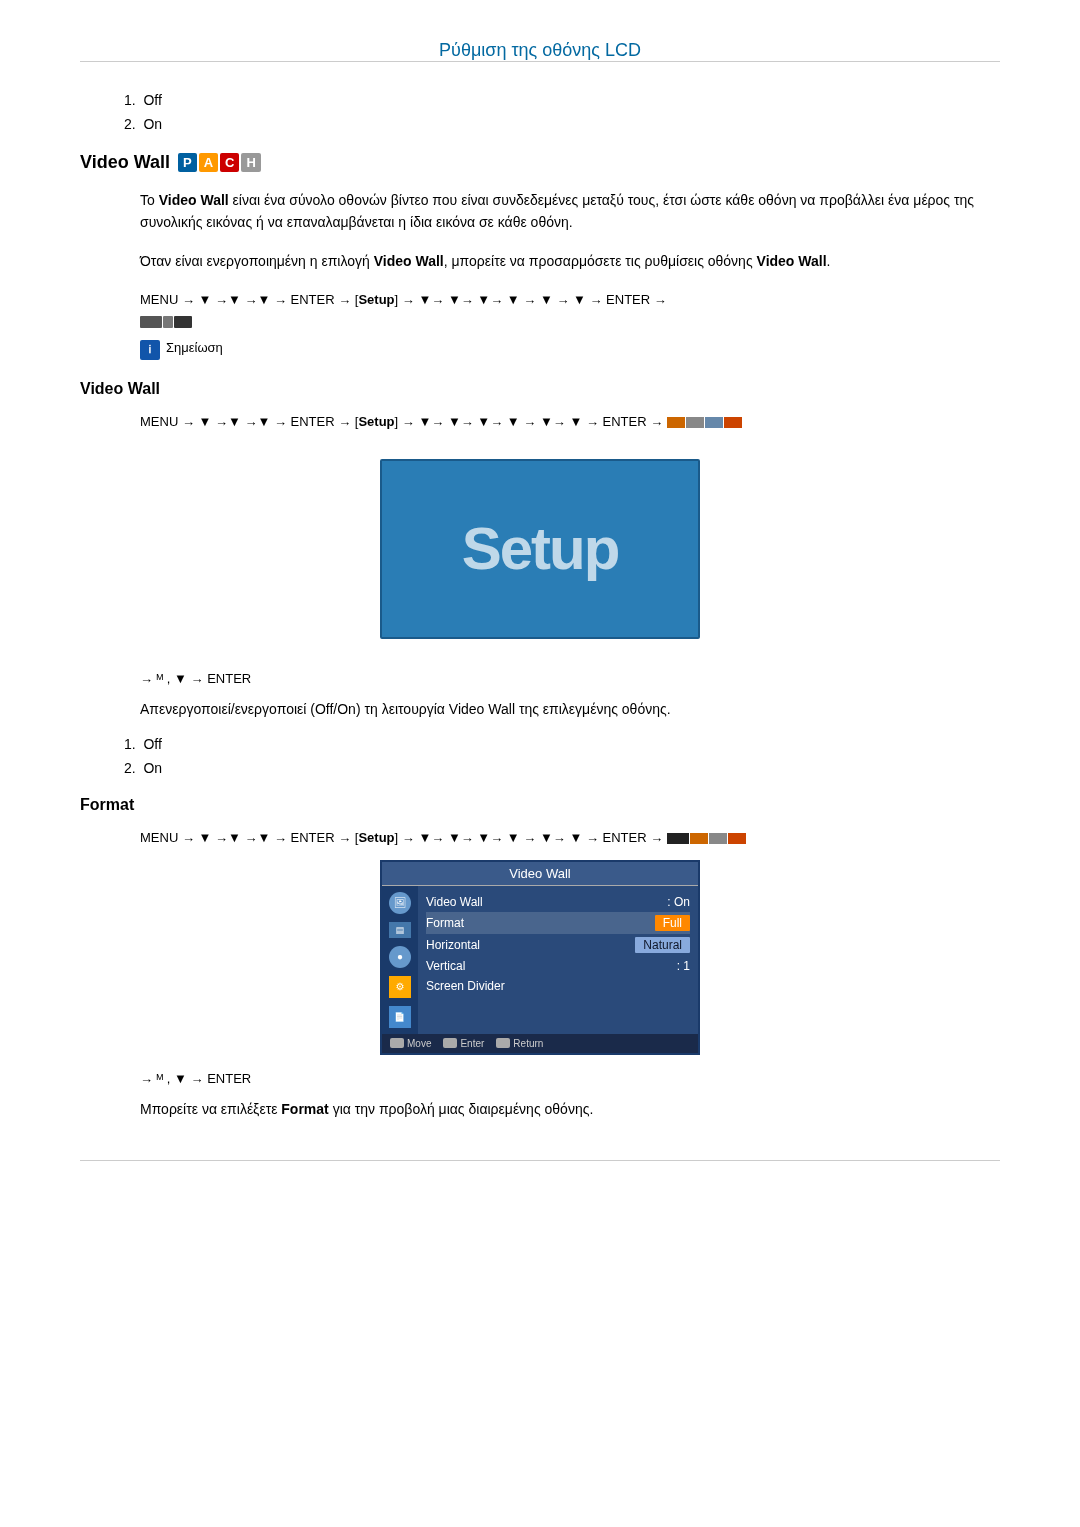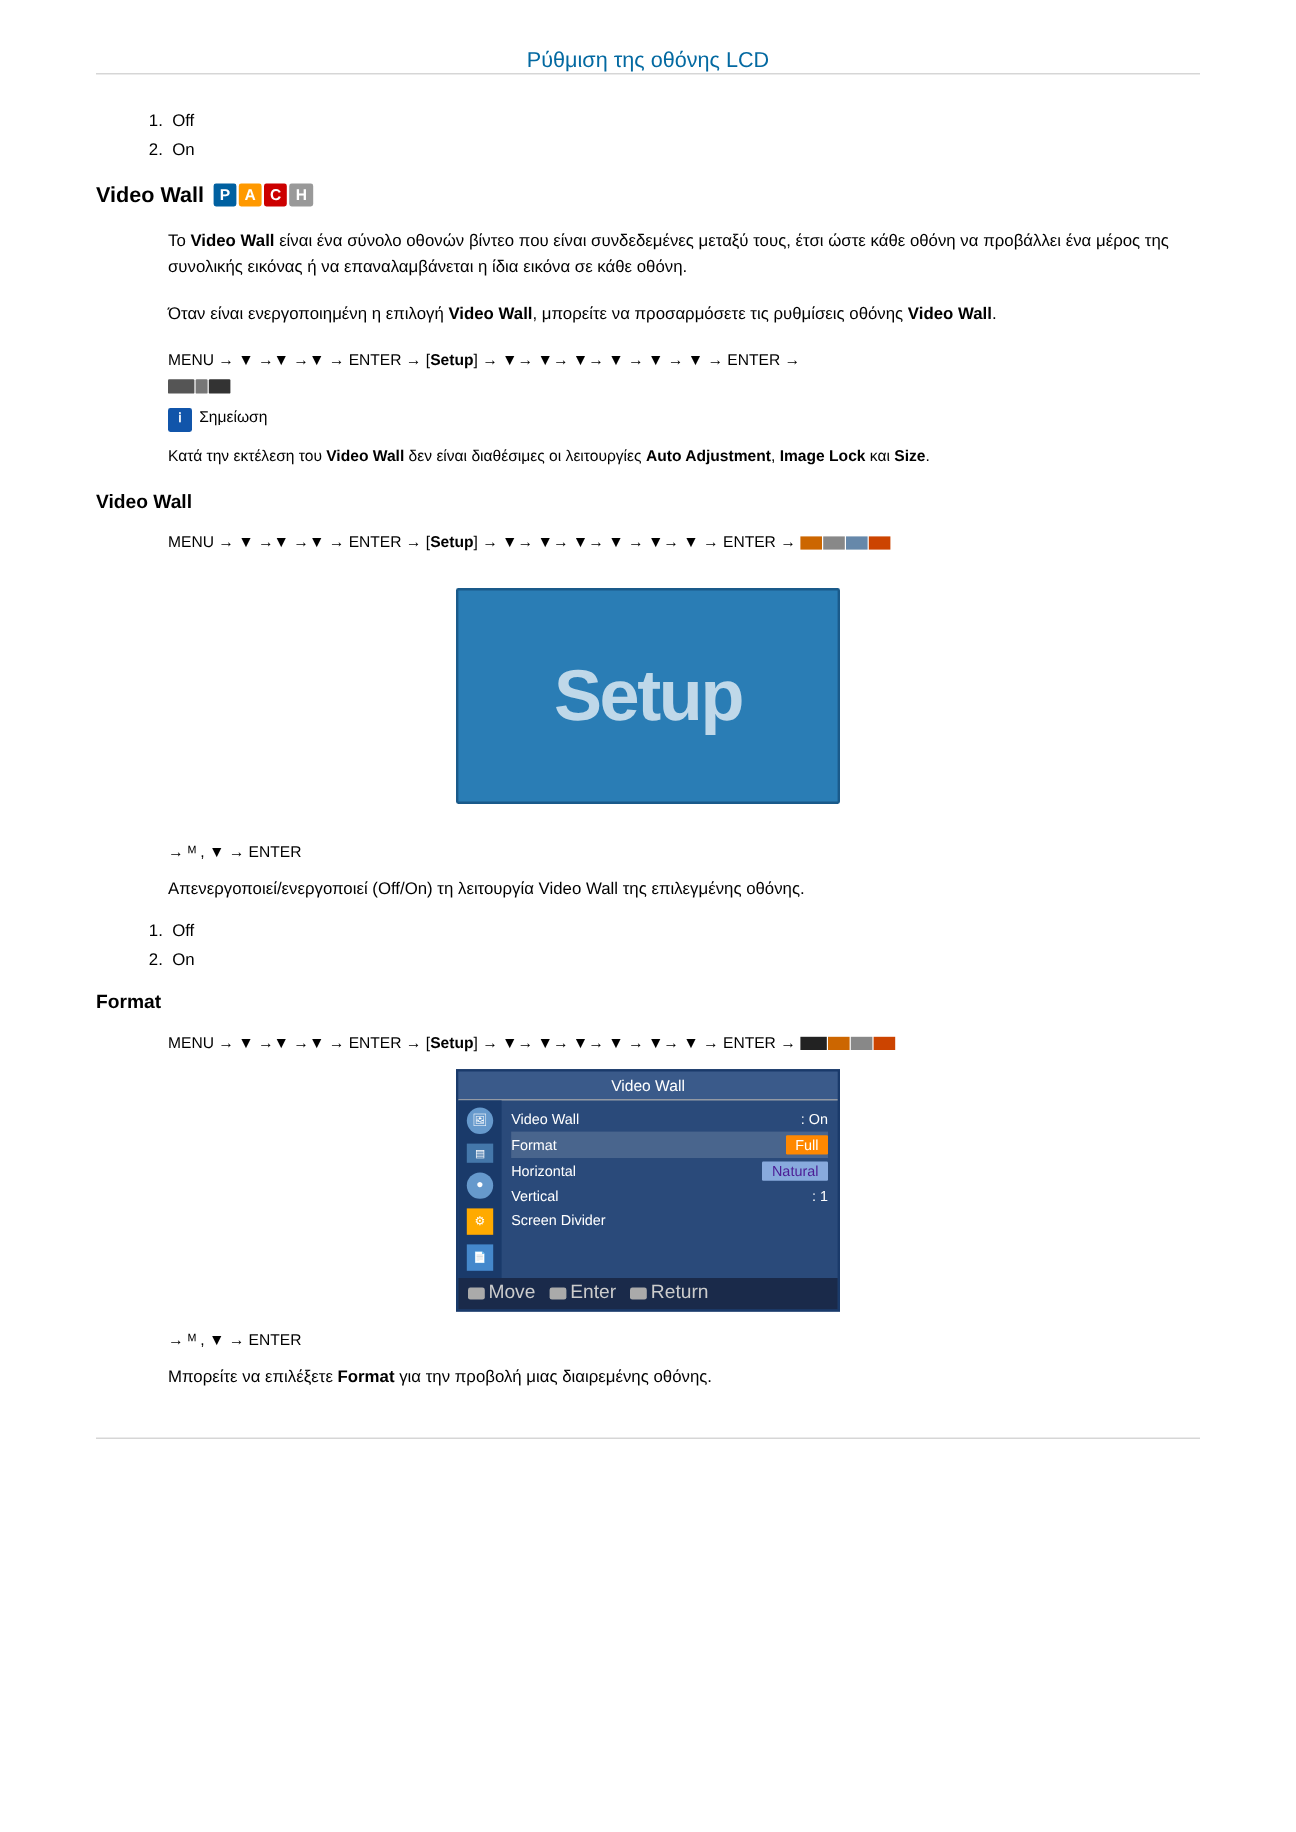--- a/index.html
+++ b/index.html
@@ -207,31 +207,31 @@
     }
     .format-highlight {
       background: #ff8800;
       color: #fff;
       padding: 1px 8px;
       font-size: 12px;
       border-radius: 1px;
     }
     .format-natural {
       background: #88aadd;
-      color: #4c1d95;
+      color: #0f172a;
       padding: 1px 8px;
       font-size: 12px;
       border-radius: 1px;
     }
     .format-menu-footer {
       background: #1a2a4a;
       padding: 4px 8px;
       display: flex;
       gap: 12px;
-      font-size: 16px;
+      font-size: 10px;
       color: #ccc;
     }
     .footer-item {
       display: flex;
       align-items: center;
       gap: 3px;
     }
     .footer-icon {
       width: 14px;
       height: 10px;
@@ -284,21 +284,20 @@
       <span style="width:18px;height:12px;background:#333;display:inline-block;border-radius:1px;"></span>
     </span>
   </div>
 </div>
 
 <div class="content-block">
   <div class="note-box">
     <span class="note-icon">ℹ</span>
     <span class="note-text">Σημείωση</span>
   </div>
-  <p style="margin-top:6px;font-size:13px;">Κατά την εκτέλεση του <strong>Video Wall</strong> δεν είναι διαθέσιμες οι λειτουργίες <strong>Auto Adjustment</strong>, <strong>Image Lock</strong> και <strong>Size</strong>.</p>
 </div>
 
 <div class="subsection-title">
   <span>Video Wall</span>
 </div>
 
 <div class="content-block menu-path">
   <div>MENU → ▼ →▼ →▼ → ENTER → [<strong>Setup</strong>] → ▼→ ▼→ ▼→ ▼ → ▼→ ▼ → ENTER →
     <span style="display:inline-flex;gap:1px;vertical-align:middle;">
       <span style="width:18px;height:11px;background:#cc6600;display:inline-block;"></span>

